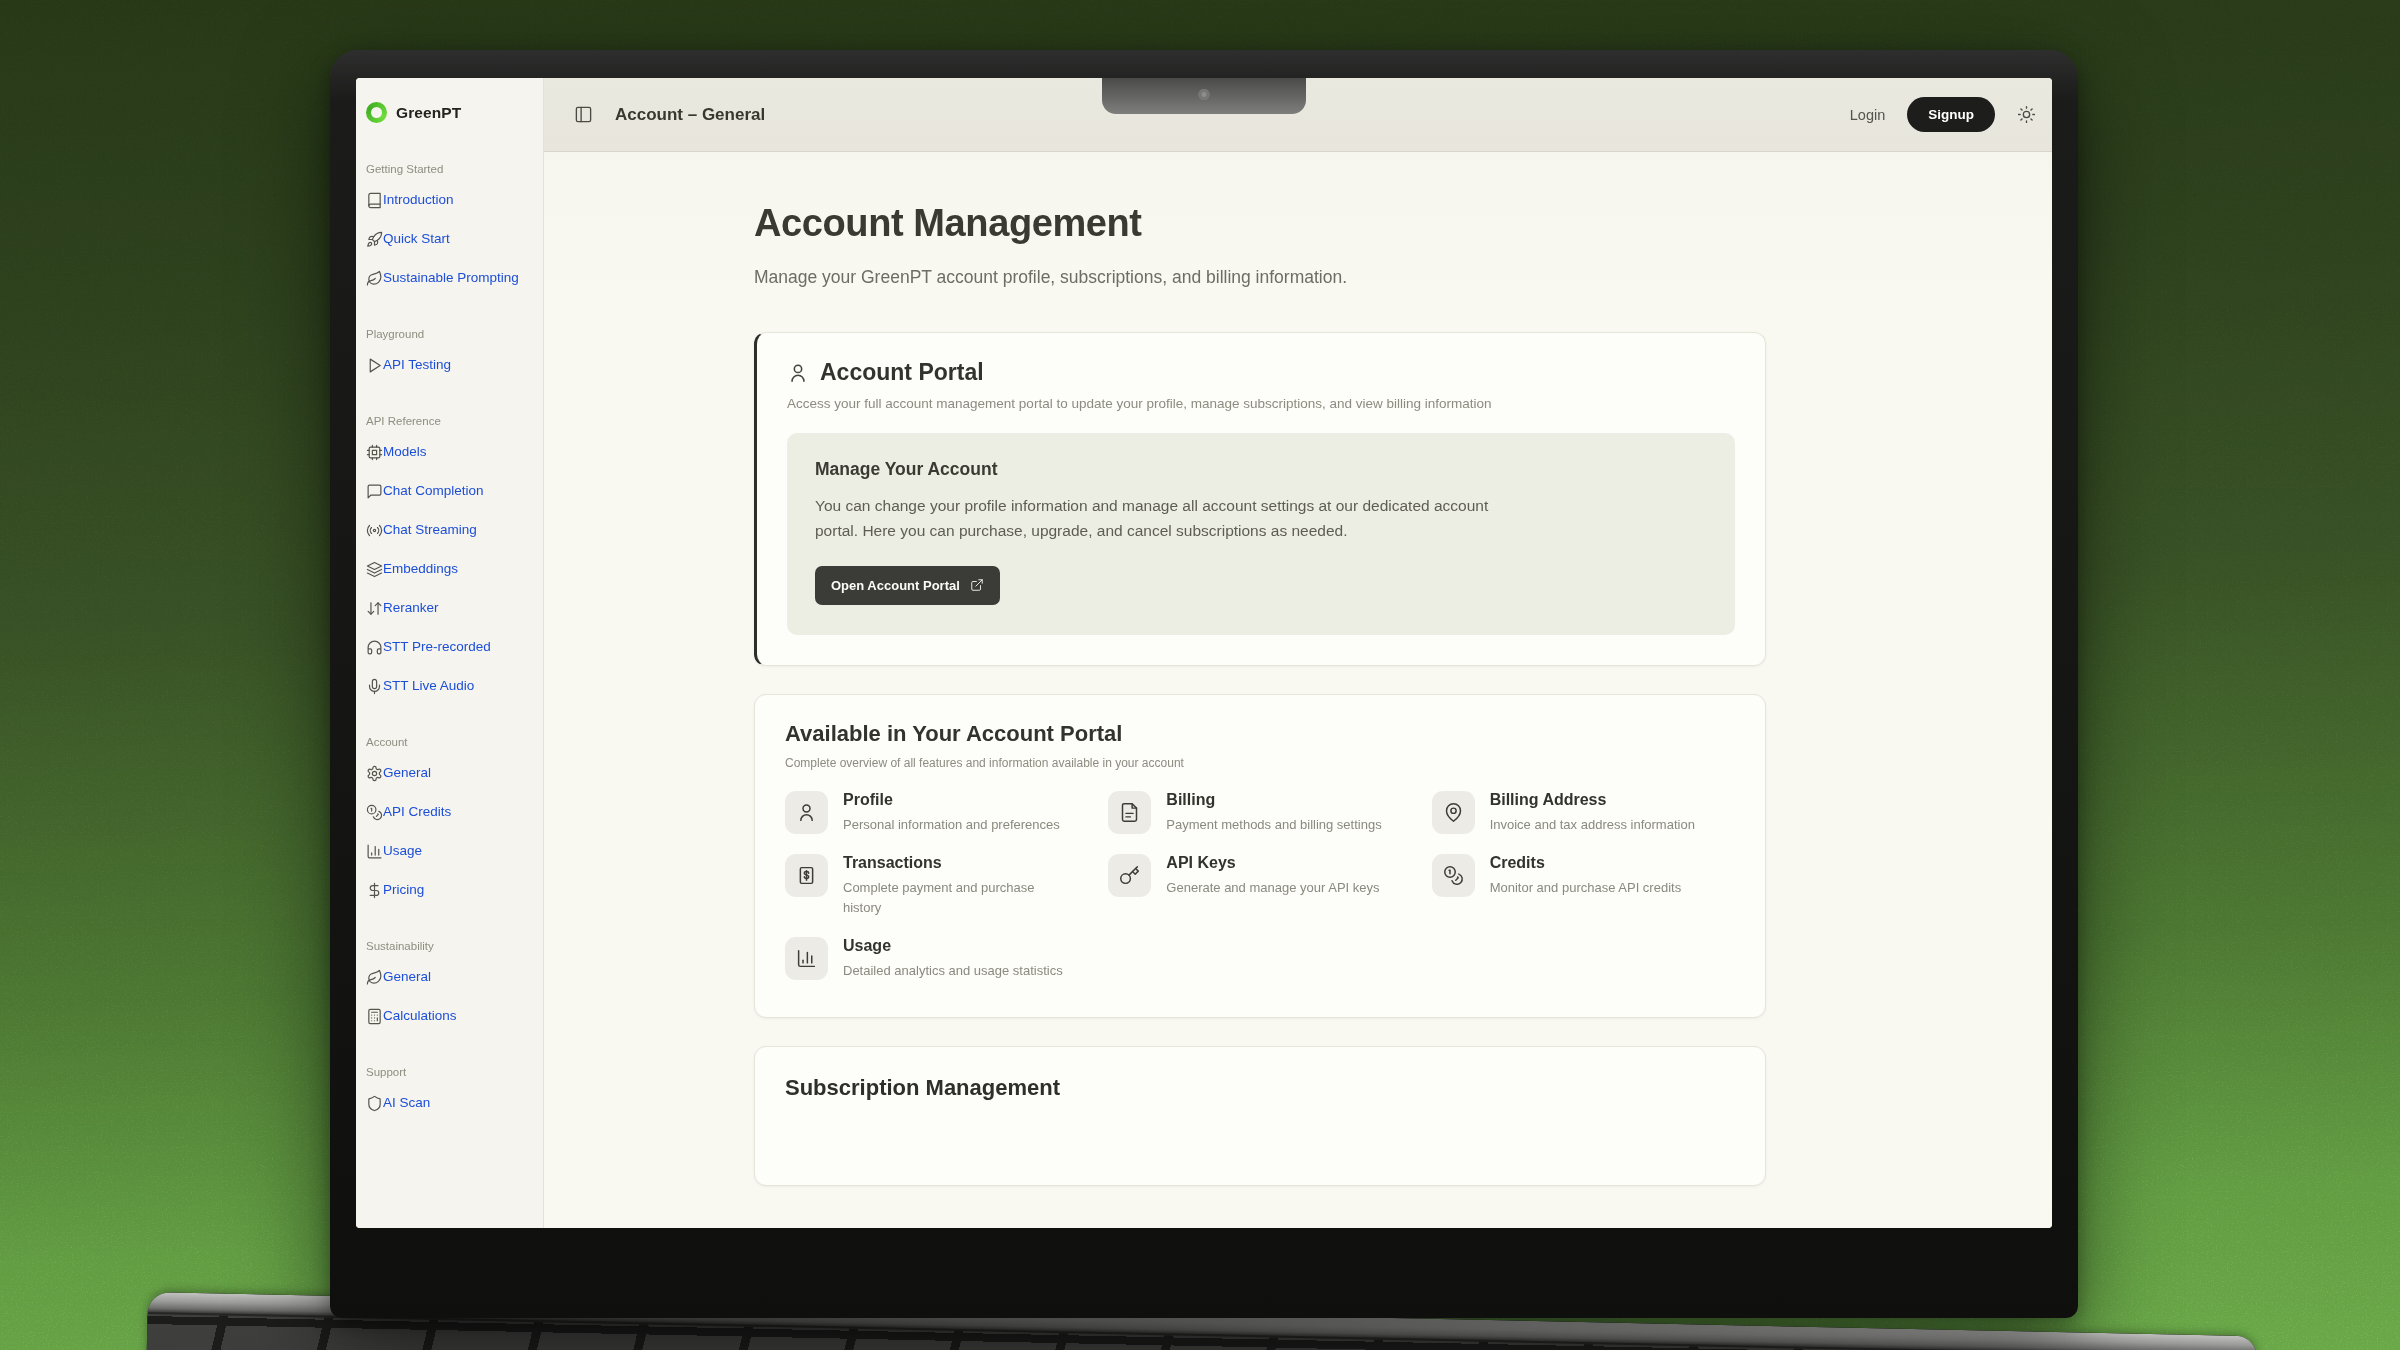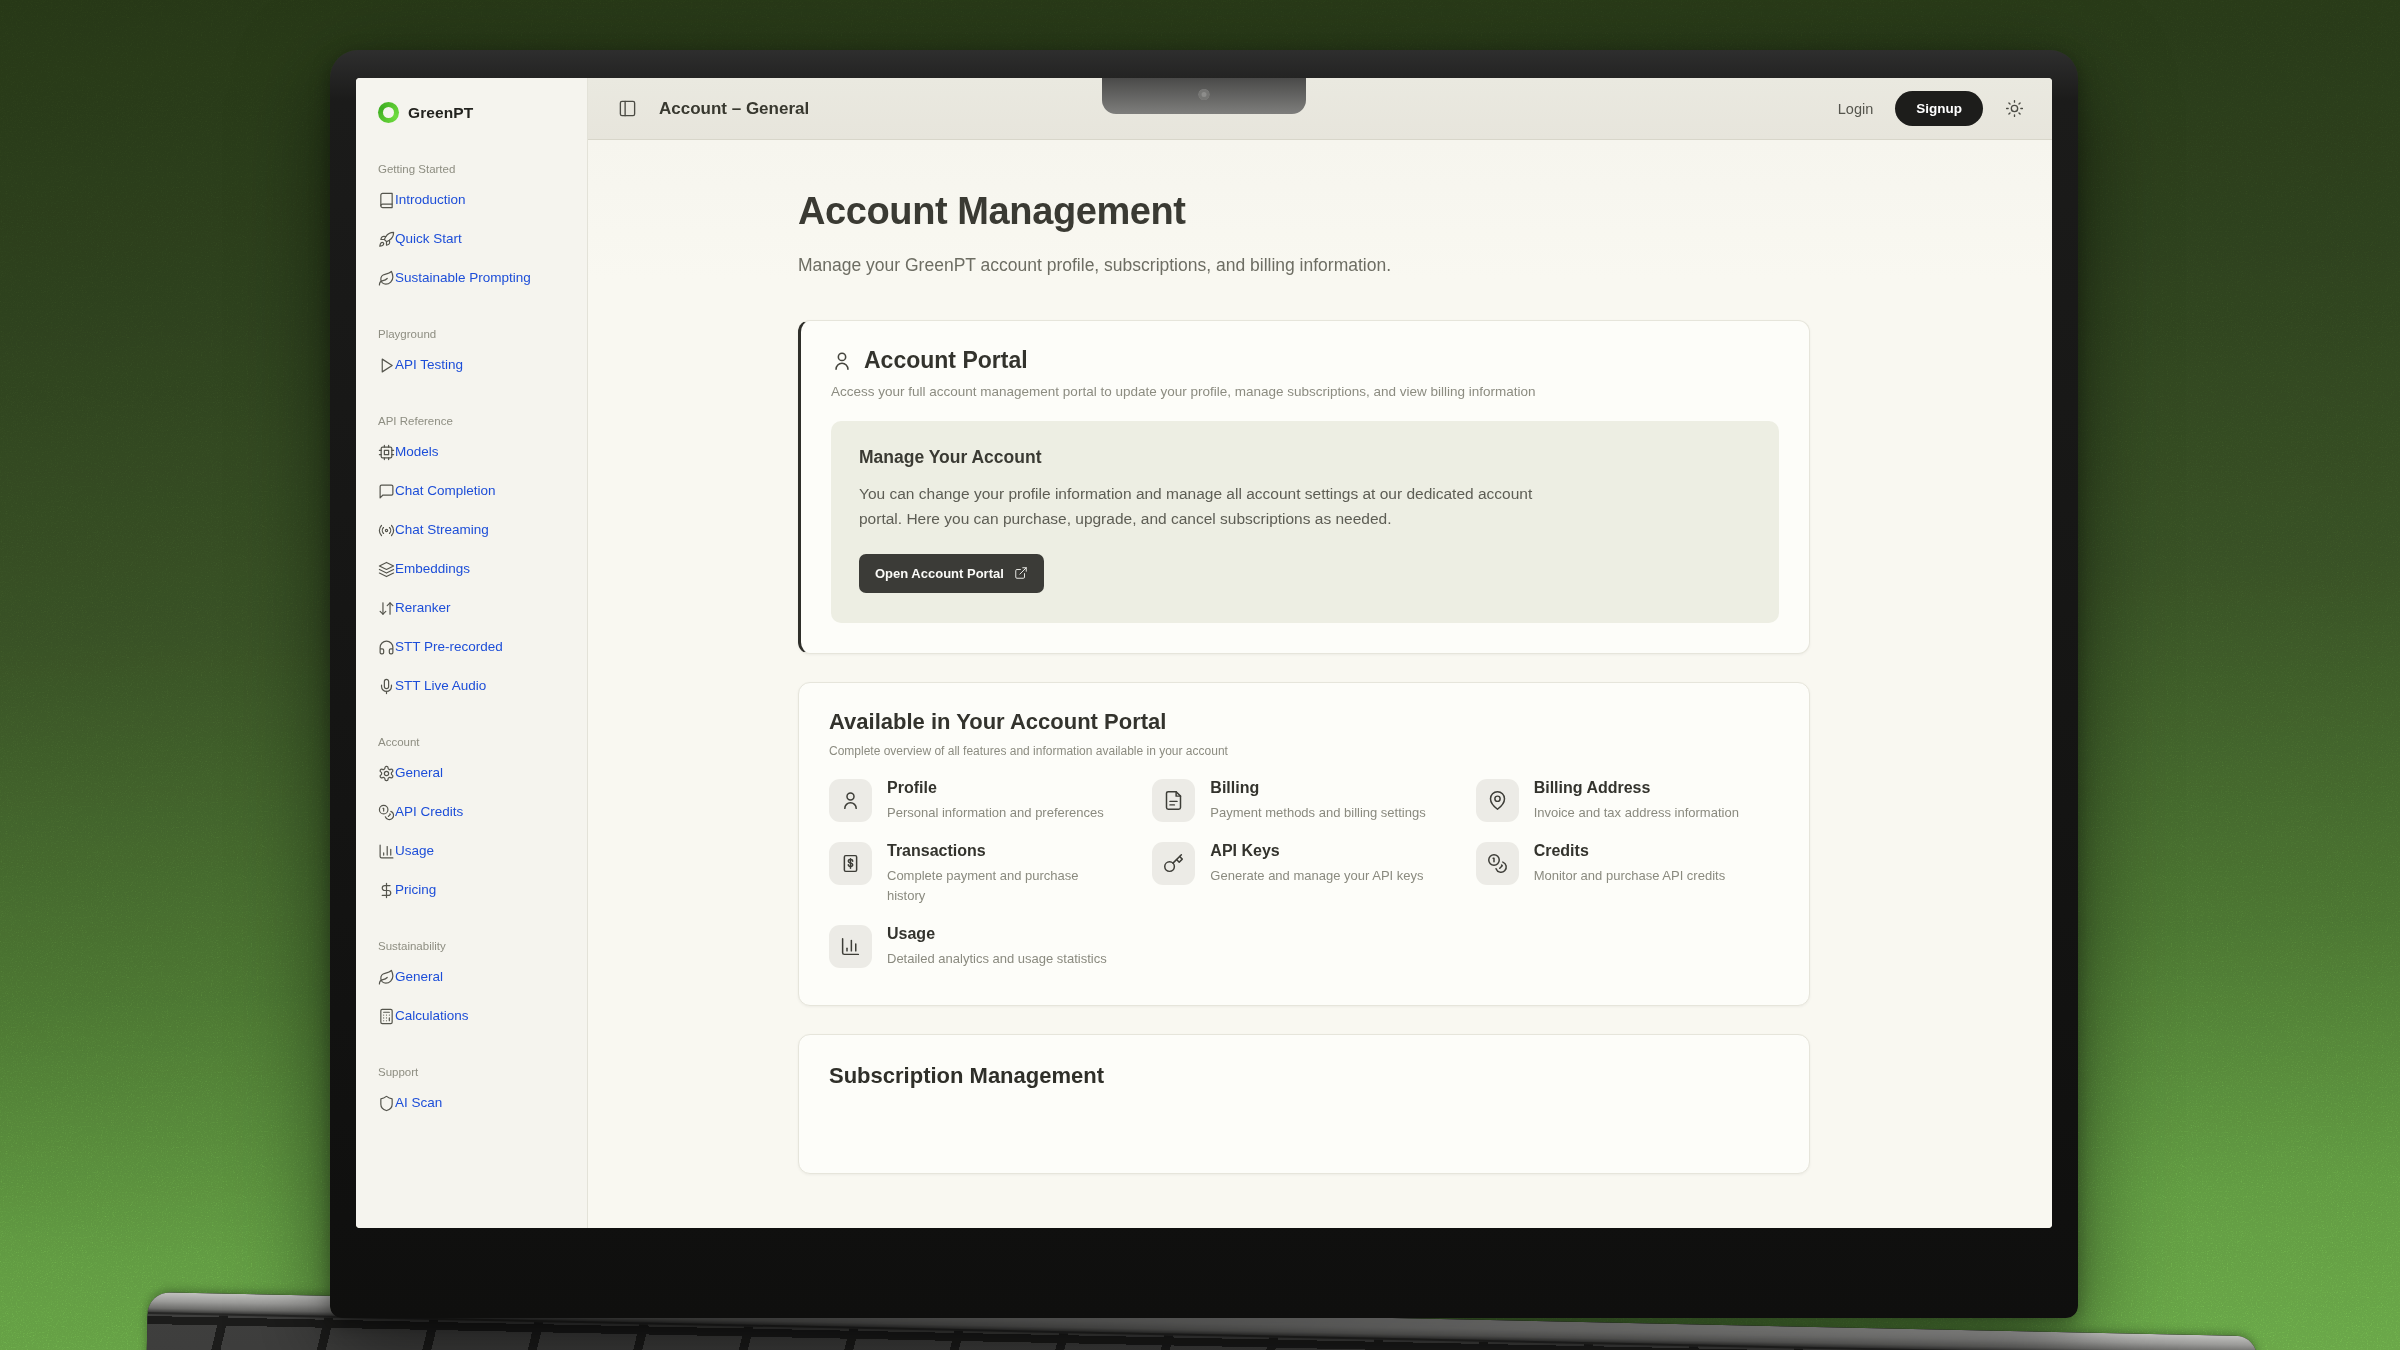--- a/index.html
+++ b/index.html
@@ -25,37 +25,37 @@
   .base-top { position:absolute; left:0; right:0; top:0; height:20px;
     background:linear-gradient(180deg,#c2c2c0 0%,#9b9b99 45%,#6e6e6c 80%,#3a3a39 100%); }
   .keys { position:absolute; left:-60px; right:-60px; top:22px; bottom:-40px;
     background:
       repeating-linear-gradient(90deg, transparent 0 96px, #1c1c1b 96px 105px),
       repeating-linear-gradient(0deg, transparent 0 48px, #1c1c1b 48px 56px),
       linear-gradient(180deg,#3f3f3e,#343433);
     transform:skewX(-12deg); }
 
   
-  .sidebar { width:232px; flex:0 0 auto; background:#f5f4ee; border-right:1px solid #e3e2d8;
-    padding:18px 16px; overflow:hidden; }
+  .sidebar { width:188px; flex:0 0 auto; background:#f5f4ee; border-right:1px solid #e3e2d8;
+    padding:18px 4px; overflow:hidden; }
   .logo-row { display:flex; align-items:center; gap:9px; padding:6px 6px 10px; cursor:pointer; }
   .logo-mark { width:21px; height:21px; border-radius:50%;
     background:conic-gradient(from 120deg,#6fdc3e,#3fae22,#6fdc3e); position:relative; }
   .logo-mark::after { content:""; position:absolute; inset:5px; background:#f5f4ee; border-radius:50%; }
   .brand { font-weight:700; font-size:15.5px; color:#23231f; letter-spacing:.1px; }
   .sb-label { color:#8e8e82; font-size:11.5px; margin:30px 6px 6px; }
   .sb-item { display:flex; align-items:flex-start; padding:11px 6px; color:#1d4ed8;
     font-size:13.5px; border-radius:8px; cursor:pointer; }
   .icon { display:inline-flex; }
   .icon svg { width:100%; height:100%; }
   .sb-icon { width:17px; height:17px; color:#55554d; flex:0 0 auto; }
 
   
   .main { flex:1; display:flex; flex-direction:column; min-width:0; }
-  .app-header { height:62px; flex:0 0 auto; display:flex; align-items:center; padding:0 28px 0 30px;
+  .app-header { height:74px; flex:0 0 auto; display:flex; align-items:center; padding:0 16px 0 30px;
     background:linear-gradient(180deg,#eae9e0,#e7e5dc); border-bottom:1px solid #d8d6ca; position:relative; z-index:5; }
   .icon-btn { background:none; border:none; cursor:pointer; display:inline-flex; padding:0; }
   .hicon { width:19px; height:19px; color:#4b4b44; }
   .header-title { margin-left:22px; font-size:17px; font-weight:700; color:#38382f; }
   .header-right { margin-left:auto; display:flex; align-items:center; gap:22px; }
   .login { font-size:14.5px; color:#55554d; cursor:pointer; }
   .signup { background:#1d1d1b; color:#ffffff; font-size:13.5px; font-weight:700; font-family:inherit;
     padding:10px 21px; border-radius:999px; border:none; cursor:pointer; }
 
   .content { flex:1; overflow:hidden; padding:50px 0 0 210px;

